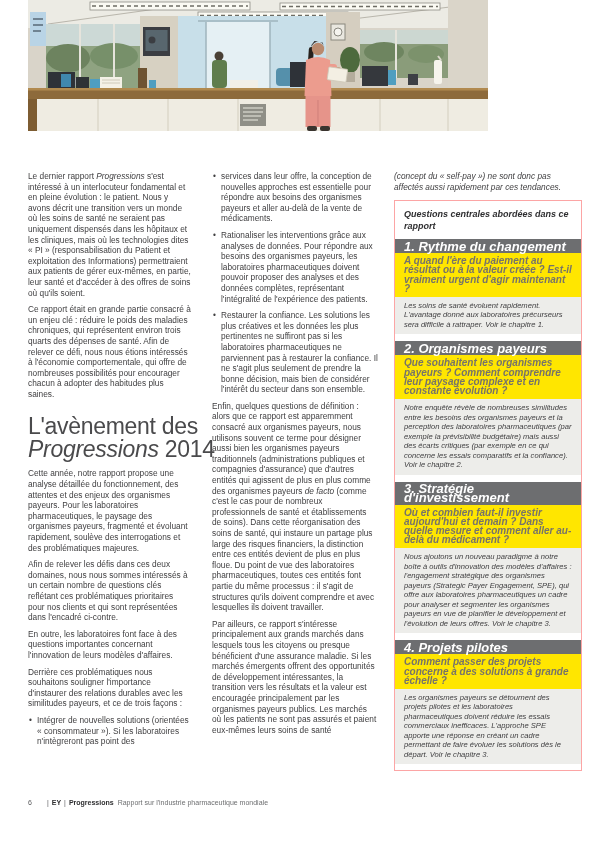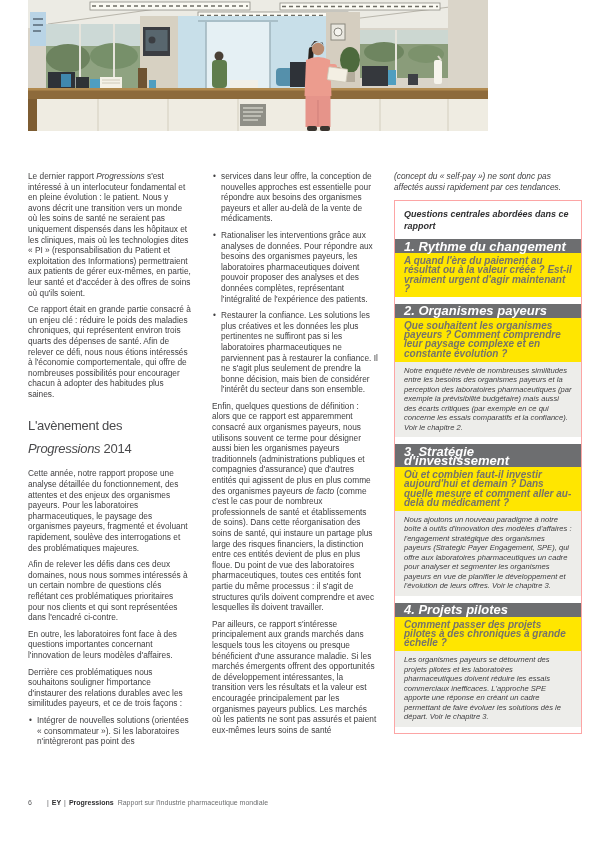--- a/index.html
+++ b/index.html
@@ -14,21 +14,21 @@
   .col1 { left:28px;  width:163px; }
   .col2 { left:212px; width:166px; }
   .col3 { left:394px; width:188px;font-style:italic; }
   .col p { margin:0 0 6px 0; }
   .it { font-style:italic; }
   .bd { font-weight:normal; }
 
   .bullet { position:relative; padding-left:9px; margin:0 0 6px 0; }
   .bullet::before { content:"\2022"; position:absolute; left:1px; top:0; color:#414042; }
 
-  .heading { font-weight:normal; color:#4a4a4c; font-size:13px; line-height:22.5px;
+  .heading { font-weight:normal; color:#4a4a4c; font-size:23px; line-height:22.5px;
              letter-spacing:-0.3px; margin:16px 0 8px 0; }
   .heading .hline { display:block; white-space:nowrap; }
 
   
   .qbox { margin-top:8px; background:#ffffff; border:1px solid #fca5a5; padding-bottom:6px; }
   .qbox-title { font-weight:bold; font-size:9px; line-height:11.5px; color:#2e2e30; padding:8px 9px 7px 9px; }
   .qsec { margin:0 0 7px 0; }
   .qsec:last-child { margin-bottom:0; }
   .qsec-header { background:#6d6e70; color:#ffffff; font-weight:bold; font-size:13px; line-height:9px; padding:2.5px 9px; }
   .qsec-q { background:#ffe600; color:#76736a; font-weight:bold; font-size:10px; line-height:9.3px; padding:3px 9px 3.5px 9px; }
@@ -183,37 +183,38 @@
 
   <div class="col col3">
     <p>(concept du « self-pay ») ne sont donc pas affectés aussi rapidement par ces tendances.</p>
 
     <div class="qbox">
       <div class="qbox-title">Questions centrales abordées dans ce rapport</div>
 
       <div class="qsec">
         <div class="qsec-header">1. Rythme du changement</div>
         <div class="qsec-q">A quand l'ère du paiement au résultat ou à la valeur créée ? Est-il vraiment urgent d'agir maintenant ?</div>
+        <div class="qsec-body">Les soins de santé évoluent rapidement. L'avantage donné aux laboratoires précurseurs sera difficile à rattraper. Voir le chapitre 1.</div>
       </div>
 
       <div class="qsec">
         <div class="qsec-header">2. Organismes payeurs</div>
         <div class="qsec-q">Que souhaitent les organismes payeurs ? Comment comprendre leur paysage complexe et en constante évolution ?</div>
         <div class="qsec-body">Notre enquête révèle de nombreuses similitudes entre les besoins des organismes payeurs et la perception des laboratoires pharmaceutiques (par exemple la prévisibilité budgétaire) mais aussi des écarts critiques (par exemple en ce qui concerne les essais comparatifs et la confiance). Voir le chapitre 2.</div>
       </div>
 
       <div class="qsec">
         <div class="qsec-header">3. Stratégie d'investissement</div>
         <div class="qsec-q">Où et combien faut-il investir aujourd'hui et demain ? Dans quelle mesure et comment aller au-delà du médicament ?</div>
         <div class="qsec-body">Nous ajoutons un nouveau paradigme à notre boîte à outils d'innovation des modèles d'affaires : l'engagement stratégique des organismes payeurs (Strategic Payer Engagement, SPE), qui offre aux laboratoires pharmaceutiques un cadre pour analyser et segmenter les organismes payeurs en vue de planifier le développement et l'évolution de leurs offres. Voir le chapitre 3.</div>
       </div>
 
       <div class="qsec">
         <div class="qsec-header">4. Projets pilotes</div>
-        <div class="qsec-q">Comment passer des projets pilotes à des chroniques à grande échelle ?</div>
+        <div class="qsec-q">Comment passer des projets concerne à des solutions à grande échelle ?</div>
         <div class="qsec-body">Les organismes payeurs se détournent des projets pilotes et les laboratoires pharmaceutiques doivent réduire les essais commerciaux inefficaces. L'approche SPE apporte une réponse en créant un cadre permettant de faire évoluer les solutions dès le départ. Voir le chapitre 3.</div>
       </div>
     </div>
   </div>
 
   <div class="footer">
     <span class="f-page">6</span><span class="f-sep">|</span><span class="f-brand">EY</span><span class="f-sep">|</span><span class="f-report">Progressions</span><span>Rapport sur l'industrie pharmaceutique mondiale</span>
   </div>
 
 </div>

